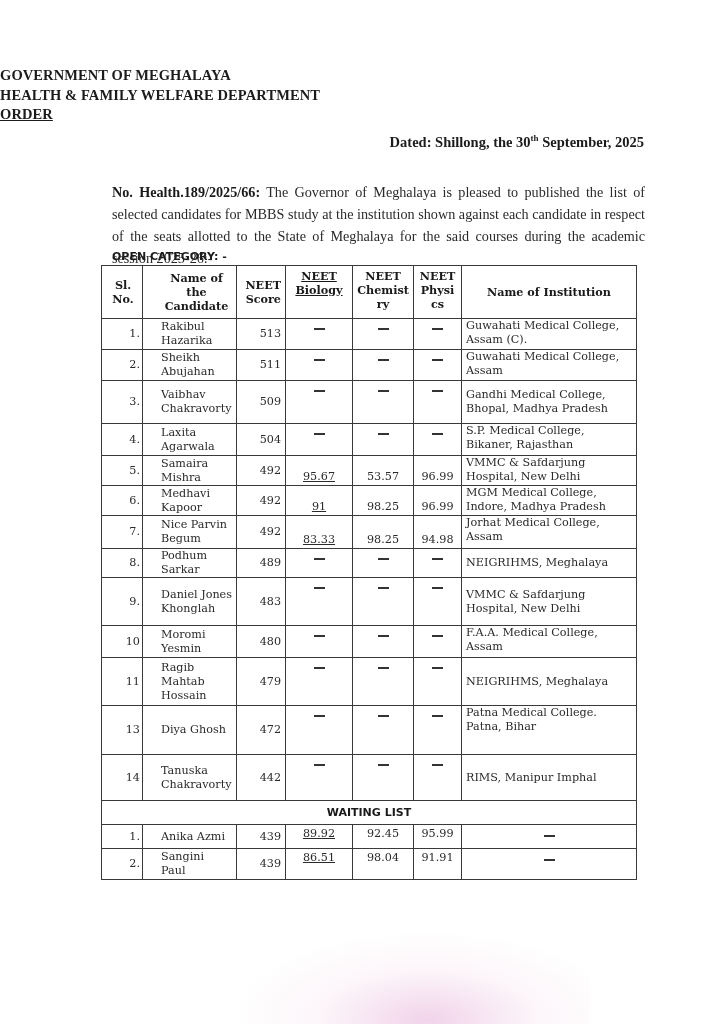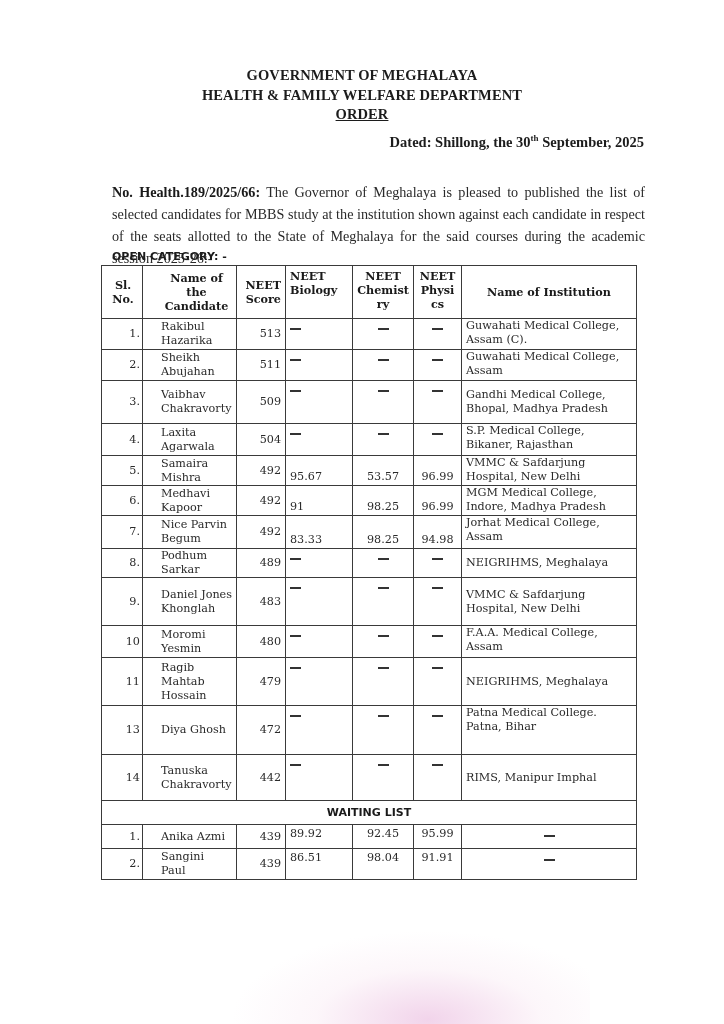--- a/index.html
+++ b/index.html
@@ -1,21 +1,21 @@
 <!DOCTYPE html>
 <html><head>
 <meta charset="utf-8">
 <style>
   html, body { margin: 0; padding: 0; }
   body {
     width: 724px; height: 1024px; background: #ffffff; position: relative;
     overflow: hidden; color: #1a1a1a;
   }
   .heading {
-    position: absolute; left: 0; width: 724px; text-align: center;
+    position: absolute; left: 0; width: 724px; text-align: left;
     font-family: "Liberation Serif", serif; font-weight: bold; font-size: 14.5px;
     color: #1c1c1c; letter-spacing: 0.1px;
   }
   #h1 { top: 67px; }
   #h2 { top: 87px; }
   #h3 { top: 106px; text-decoration: underline; }
   #dated {
     position: absolute; top: 133px; right: 80px; font-family: "Liberation Serif", serif;
     font-weight: bold; font-size: 14.5px; color: #1c1c1c;
   }
@@ -32,21 +32,21 @@
   }
   table {
     position: absolute; top: 265px; left: 101px; border-collapse: collapse;
     font-family: "DejaVu Serif", "Liberation Serif", serif; font-size: 11.2px; color: #2a2a2a;
   }
   td, th { border: 1.3px solid #3a3a3a; padding: 0 4px; vertical-align: middle; line-height: 14px; }
   th { font-weight: bold; text-align: center; font-size: 11.2px; color: #1a1a1a; }
   .c-sl { width: 34px; text-align: right; padding-right: 2px; }
   .c-name { width: 71px; text-align: left; padding-left: 18px; }
   .c-score { width: 40px; text-align: right; }
-  .c-bio { width: 58px; text-align: left; }
+  .c-bio { width: 58px; text-align: center; text-decoration: underline; }
   .c-chem { width: 52px; text-align: center; }
   .c-phy { width: 39px; text-align: center; }
   .c-inst { width: 166px; text-align: left; }
   .dash { display: inline-block; width: 11px; height: 1.4px; background: #333; vertical-align: middle; }
   .wl-title { text-align: center; font-weight: bold; font-family: "DejaVu Sans", sans-serif; font-size: 11px; color: #1a1a1a; }
   #smudge {
     position: absolute; left: 230px; top: 930px; width: 360px; height: 94px;
     background: radial-gradient(ellipse at 55% 95%, rgba(225,160,210,0.45), rgba(245,220,235,0.25) 40%, rgba(255,255,255,0) 70%);
   }
 </style>

